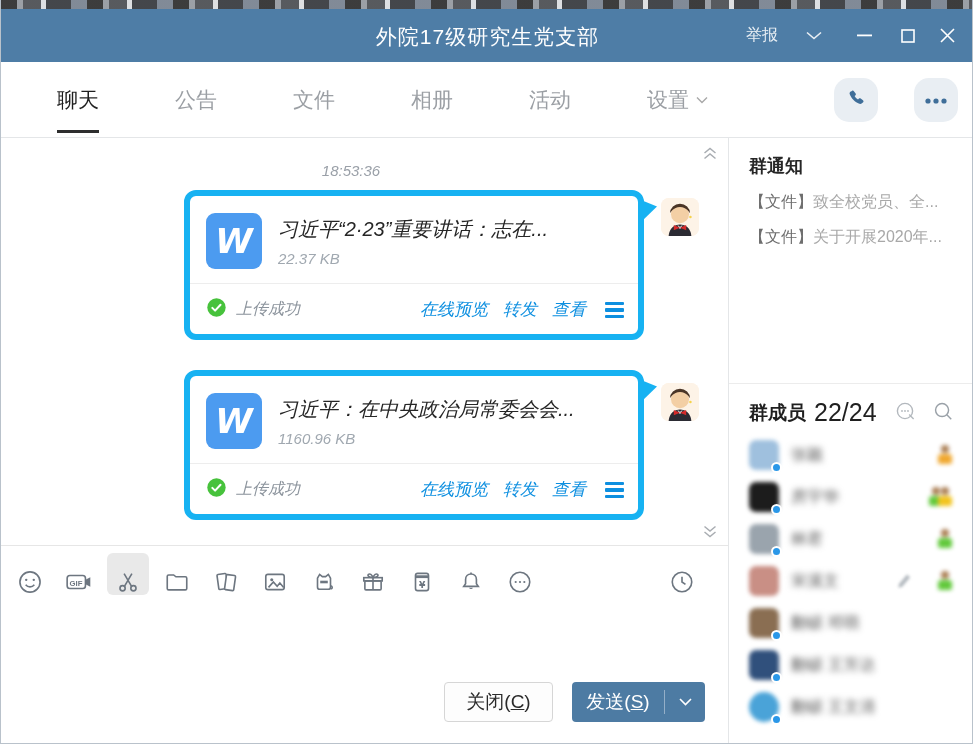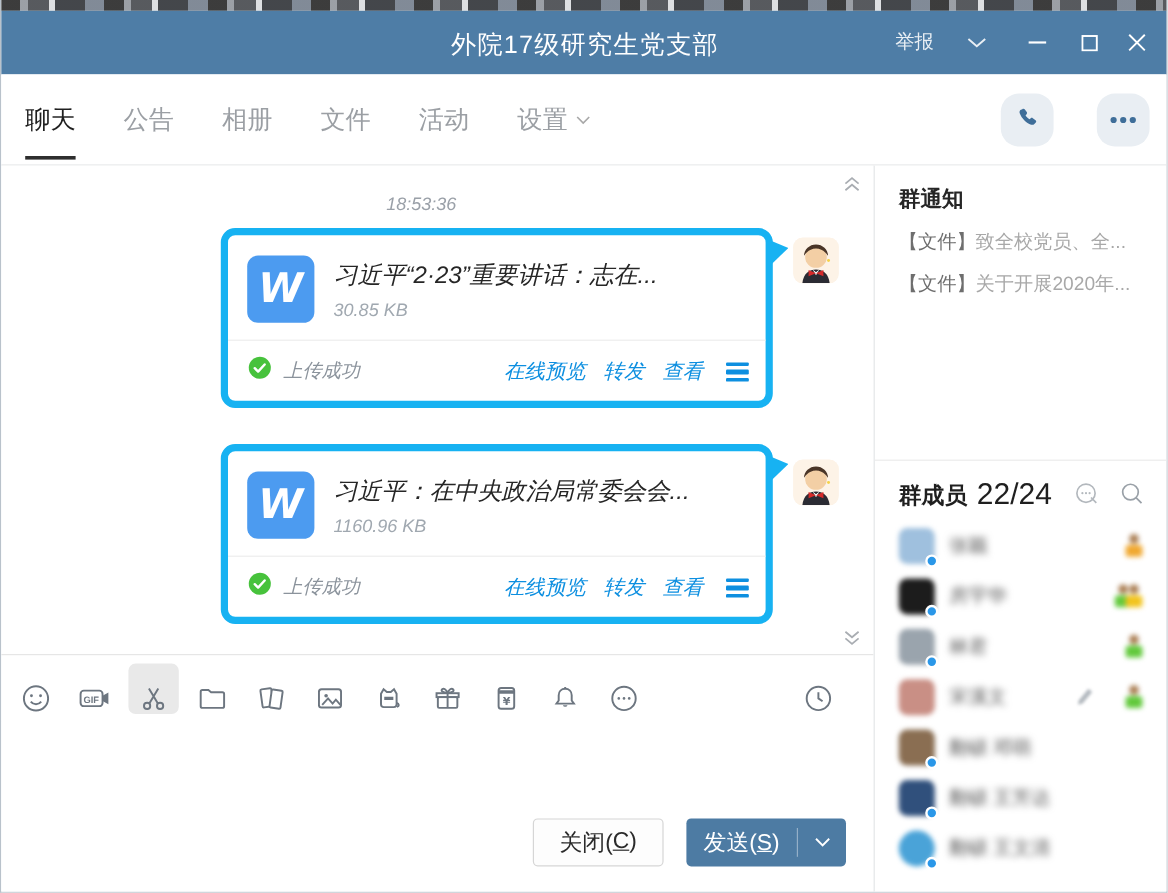--- a/index.html
+++ b/index.html
@@ -27,21 +27,21 @@
   .tb-min { right:92px; width:36px; }
   .tb-max { right:48px; width:36px; }
   .tb-close { right:8px; width:38px; }
   .tb-ctrl svg { display:block; }
   
   .tabbar {
     position:absolute; left:0; top:62px; width:973px; height:76px; background:#fff;
     border-bottom:1px solid #e4e6e8;
   }
   .tabs { position:absolute; left:20px; top:0; height:76px; display:flex; gap:40px; }
-  .tab { position:relative; height:76px; display:flex; align-items:center; font-size:21px; color:#9b9fa4; cursor:pointer; }
+  .tab { position:relative; height:76px; display:flex; align-items:center; font-size:21px; color:#9b9fa4; cursor:pointer;margin-left:36px; }
   .tab.active { color:#1f1f1f; }
   .tab.active::after { content:""; position:absolute; left:0; right:0; bottom:5px; height:3px; background:#2e2e2e; }
   .tab .gap-chev { margin-left:7px; display:flex; align-items:center; }
   .round-btn {
     position:absolute; top:16px; width:44px; height:44px; border-radius:15px; background:#e9eef3;
     display:flex; align-items:center; justify-content:center; cursor:pointer;
   }
   .phone-btn { right:96px; }
   .dots-btn { right:16px; }
   
@@ -175,24 +175,24 @@
 
   <div class="tabbar">
     <div class="tabs">
       <div class="tab active">
           <span>聊天</span>
         </div>
       <div class="tab">
           <span>公告</span>
         </div>
       <div class="tab">
+          <span>文件</span>
+        </div>
+      <div class="tab">
           <span>相册</span>
-        </div>
-      <div class="tab">
-          <span>文件</span>
         </div>
       <div class="tab">
           <span>活动</span>
         </div>
       <div class="tab">
         <span>设置</span>
         <span class="gap-chev">
           <svg width="12" height="8" viewBox="0 0 12 8">
               <path d="M1 1.5l5 5 5-5" stroke="#a8a8a8" stroke-width="1.4" fill="none"></path>
             </svg>
@@ -231,21 +231,21 @@
         </svg>
     </div>
 
     <div class="bubble bubble-1">
       <div class="file-row">
         <div class="file-icon">
             <span>W</span>
           </div>
         <div class="file-meta">
           <div class="file-name">习近平“2·23”重要讲话：志在...</div>
-          <div class="file-size">30.85 KB</div>
+          <div class="file-size">22.37 KB</div>
         </div>
       </div>
       <div class="bubble-div"></div>
       <div class="bubble-foot">
         <div class="foot-left">
           <span>
             <svg width="21" height="21" viewBox="0 0 24 24">
                 <circle cx="12" cy="12" r="10.5" fill="#47c23c"></circle>
                 <path d="M7.2 12.4l3.2 3.2 6.2-6.8" stroke="#fff" stroke-width="2.3" fill="none" stroke-linecap="round" stroke-linejoin="round"></path>
               </svg>

